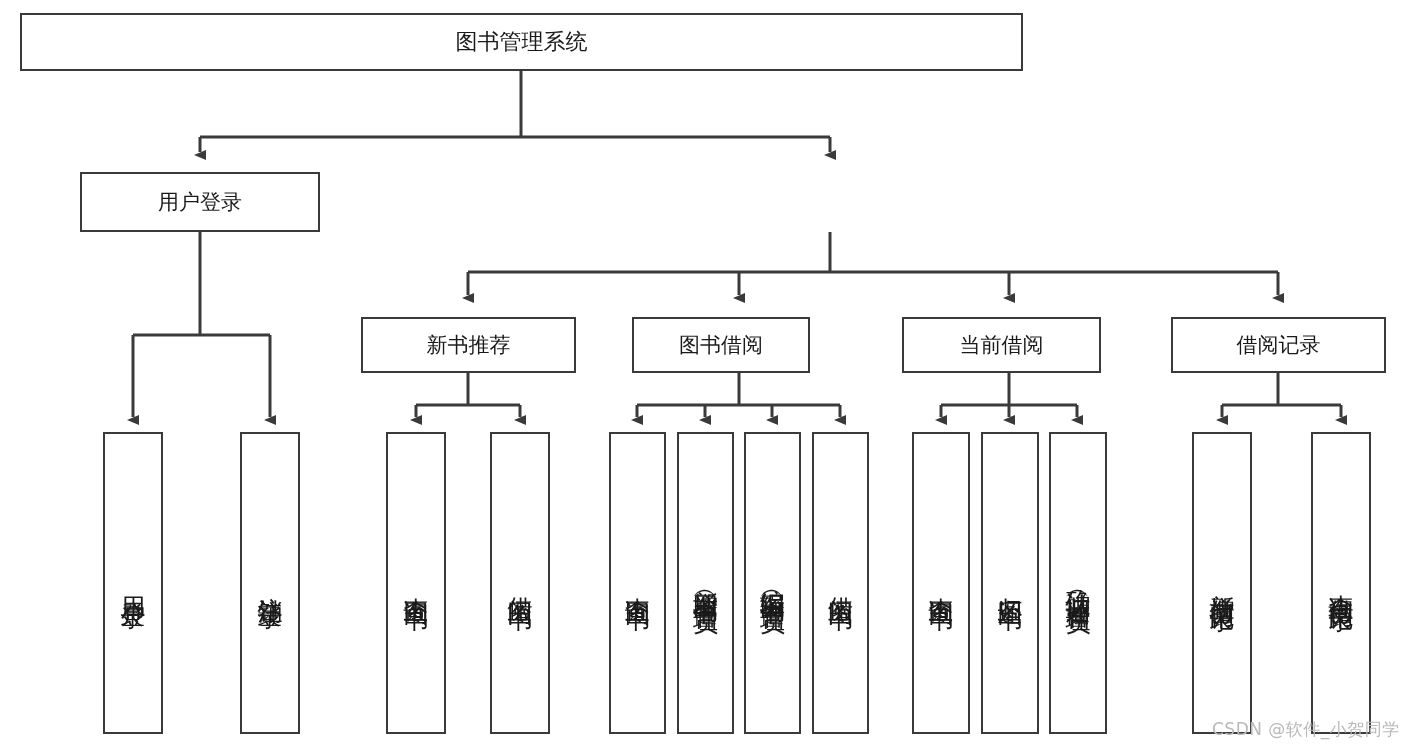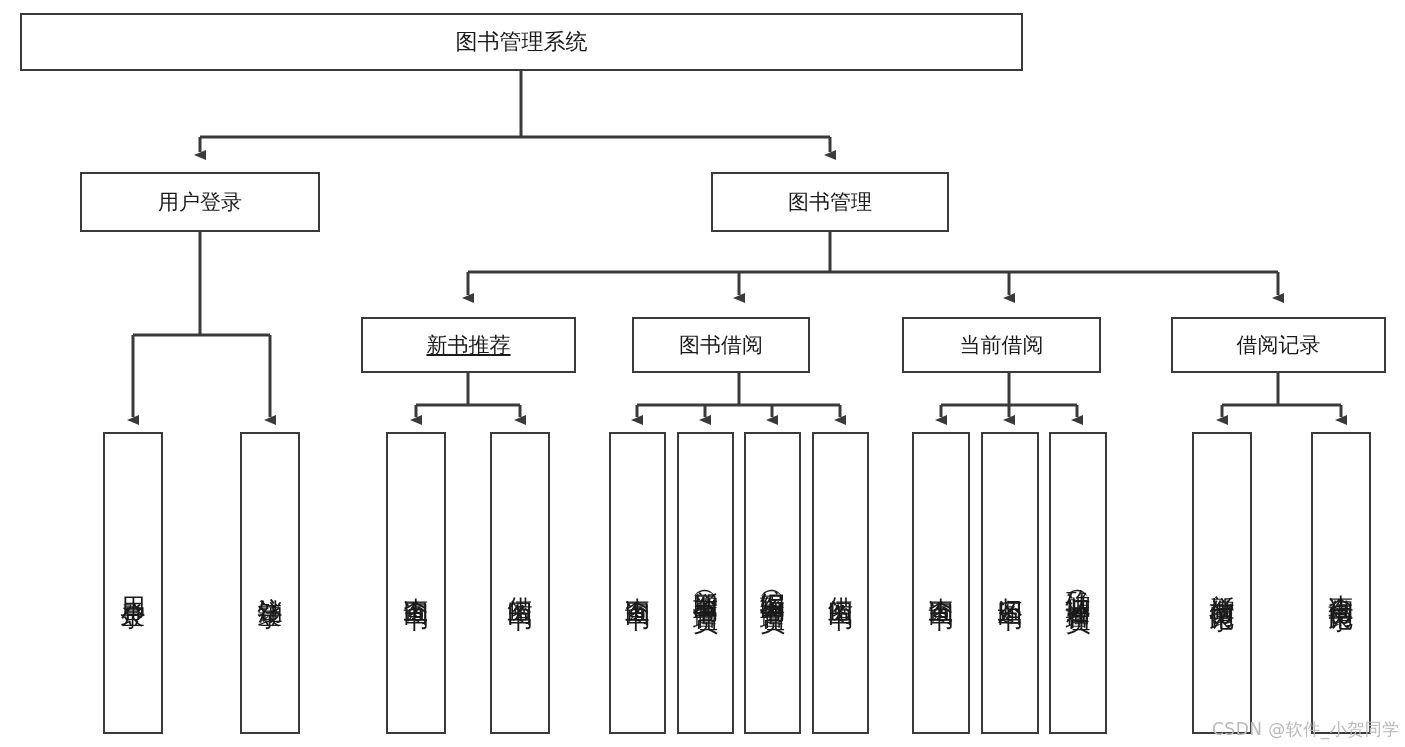--- a/index.html
+++ b/index.html
@@ -121,25 +121,22 @@
     </g>
   </svg>
 
   <div class="node root horiz" style="left:20px; top:13px; width:1003px; height:58px;">
     <span class="label">图书管理系统</span>
   </div>
 
   <div class="node horiz" style="left:80px; top:172px; width:240px; height:60px;">
     <span class="label">用户登录</span>
   </div>
-  <div class="node horiz" style="left:711px; top:172px; width:238px; height:60px;">
-    <span class="label">图书管理</span>
-  </div>
 
-  <div class="node horiz" style="left:361px; top:317px; width:215px; height:56px;text-decoration:underline;">
+  <div class="node horiz" style="left:361px; top:317px; width:215px; height:56px;">
     <span class="label">新书推荐</span>
   </div>
   <div class="node horiz" style="left:632px; top:317px; width:178px; height:56px;">
     <span class="label">图书借阅</span>
   </div>
   <div class="node horiz" style="left:902px; top:317px; width:199px; height:56px;">
     <span class="label">当前借阅</span>
   </div>
   <div class="node horiz" style="left:1171px; top:317px; width:215px; height:56px;">
     <span class="label">借阅记录</span>

